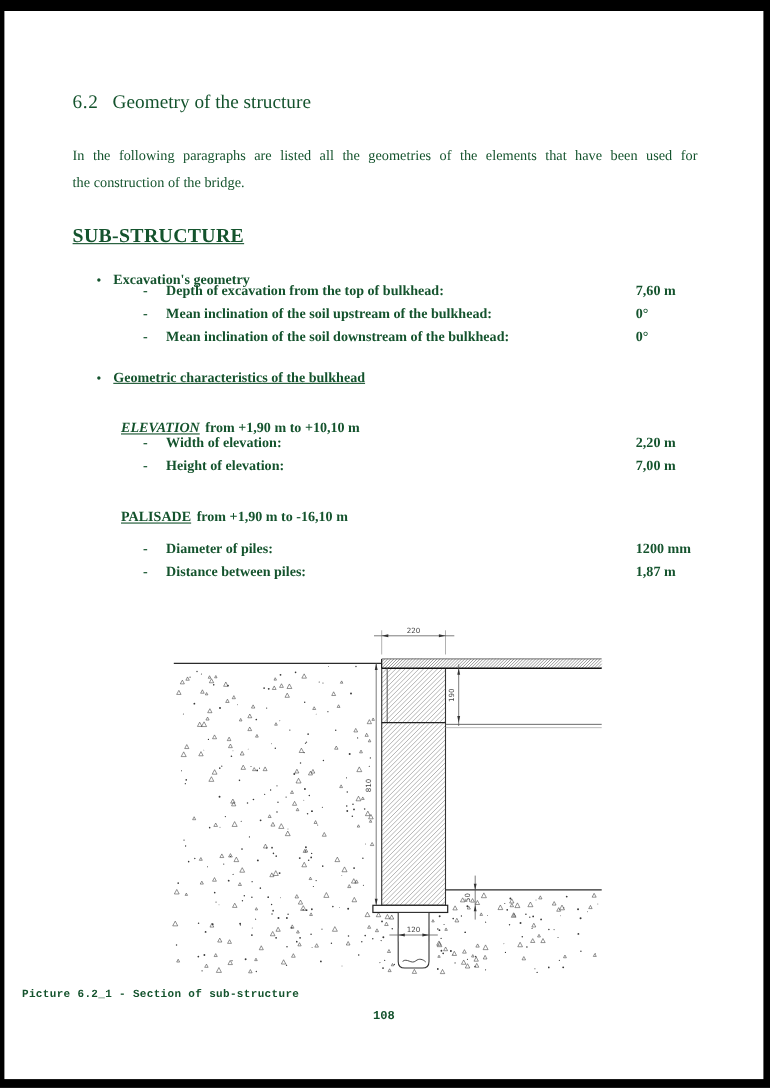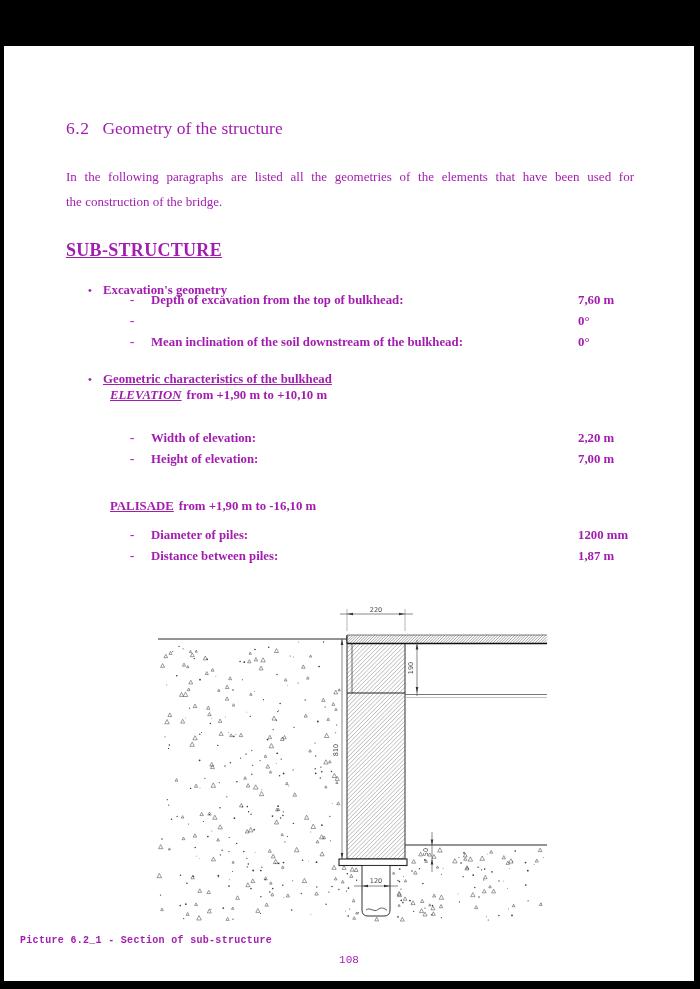--- a/index.html
+++ b/index.html
@@ -5,21 +5,21 @@
   html,body { margin:0; padding:0; }
   body {
     width:700px; height:989px;
     background:#000;
     font-family:"Liberation Serif","DejaVu Serif",serif;
     position:relative;
     overflow:hidden;
   }
   .page {
     position:absolute; left:4px; top:10px; right:6px; bottom:8px;
-    background:#fff; color:#a21caf;margin-top:36px;
+    background:#fff; color:#14532d;
   }
   .abs { position:absolute; }
   .title { left:62px; top:72px; font-size:17.5px; font-weight:normal; white-space:nowrap; }
   .title .num { letter-spacing:.5px; }
   .title .txt { margin-left:13px; }
   .intro { left:62px; top:118px; width:568px; font-size:13px; font-weight:normal; line-height:25px; }
   .intro .l1 { display:block; text-align:justify; text-align-last:justify; }
   .sec-heading { left:62px; top:194px; font-size:18px; font-weight:bold; text-decoration:underline; letter-spacing:.3px; }
   .bullet-line { left:84px; font-size:12.8px; font-weight:bold; white-space:nowrap; }
   .bullet-line .b { display:inline-block; width:15px; font-size:11px; }
@@ -30,21 +30,21 @@
   .sub-heading { left:106px; font-size:12.8px; font-weight:bold; white-space:nowrap; }
   .kw { text-decoration:underline; }
   .kw.it { font-style:italic; }
   .rng { margin-left:5px; }
   .figure { left:151px; top:558px; }
   .caption { left:16px; right:0; top:889px; text-align:left;
     font-family:"Liberation Mono","DejaVu Sans Mono",monospace;
     font-size:10px; font-weight:bold; letter-spacing:.3px; }
   .pagenum { left:0; right:0; top:908px; text-align:center;
     font-family:"Liberation Mono","DejaVu Sans Mono",monospace;
-    font-size:11px; font-weight:normal; }
+    font-size:11px; font-weight:bold; }
   svg text { font-family:"DejaVu Sans","Liberation Sans",sans-serif; font-size:6.5px; fill:#444; }
 </style>
 </head>
 <body>
 
 <div class="page">
 
   <div class="abs title">
     <span class="num">6.2</span><span class="txt">Geometry of the structure</span>
   </div>
@@ -61,34 +61,35 @@
   </div>
 
   <div class="abs rows" style="top:247px;">
     <div class="row">
       <span class="dash">-</span>
       <span class="lbl">Depth of excavation from the top of bulkhead:</span>
       <span class="val">7,60 m</span>
     </div>
     <div class="row">
       <span class="dash">-</span>
+      <span class="lbl">Mean inclination of the soil upstream of the bulkhead:</span>
       <span class="val">0°</span>
     </div>
     <div class="row">
       <span class="dash">-</span>
       <span class="lbl">Mean inclination of the soil downstream of the bulkhead:</span>
       <span class="val">0°</span>
     </div>
   </div>
 
   <div class="abs bullet-line" style="top:326px;text-decoration:underline;">
     <span class="b">•</span><span>Geometric characteristics of the bulkhead</span>
   </div>
 
-  <div class="abs sub-heading" style="top:342px;">
+  <div class="abs sub-heading" style="top:372px;">
     <span class="kw it">ELEVATION</span><span class="rng">from +1,90 m to +10,10 m</span>
   </div>
 
   <div class="abs rows" style="top:385px;">
     <div class="row">
       <span class="dash">-</span>
       <span class="lbl">Width of elevation:</span>
       <span class="val">2,20 m</span>
     </div>
     <div class="row">

